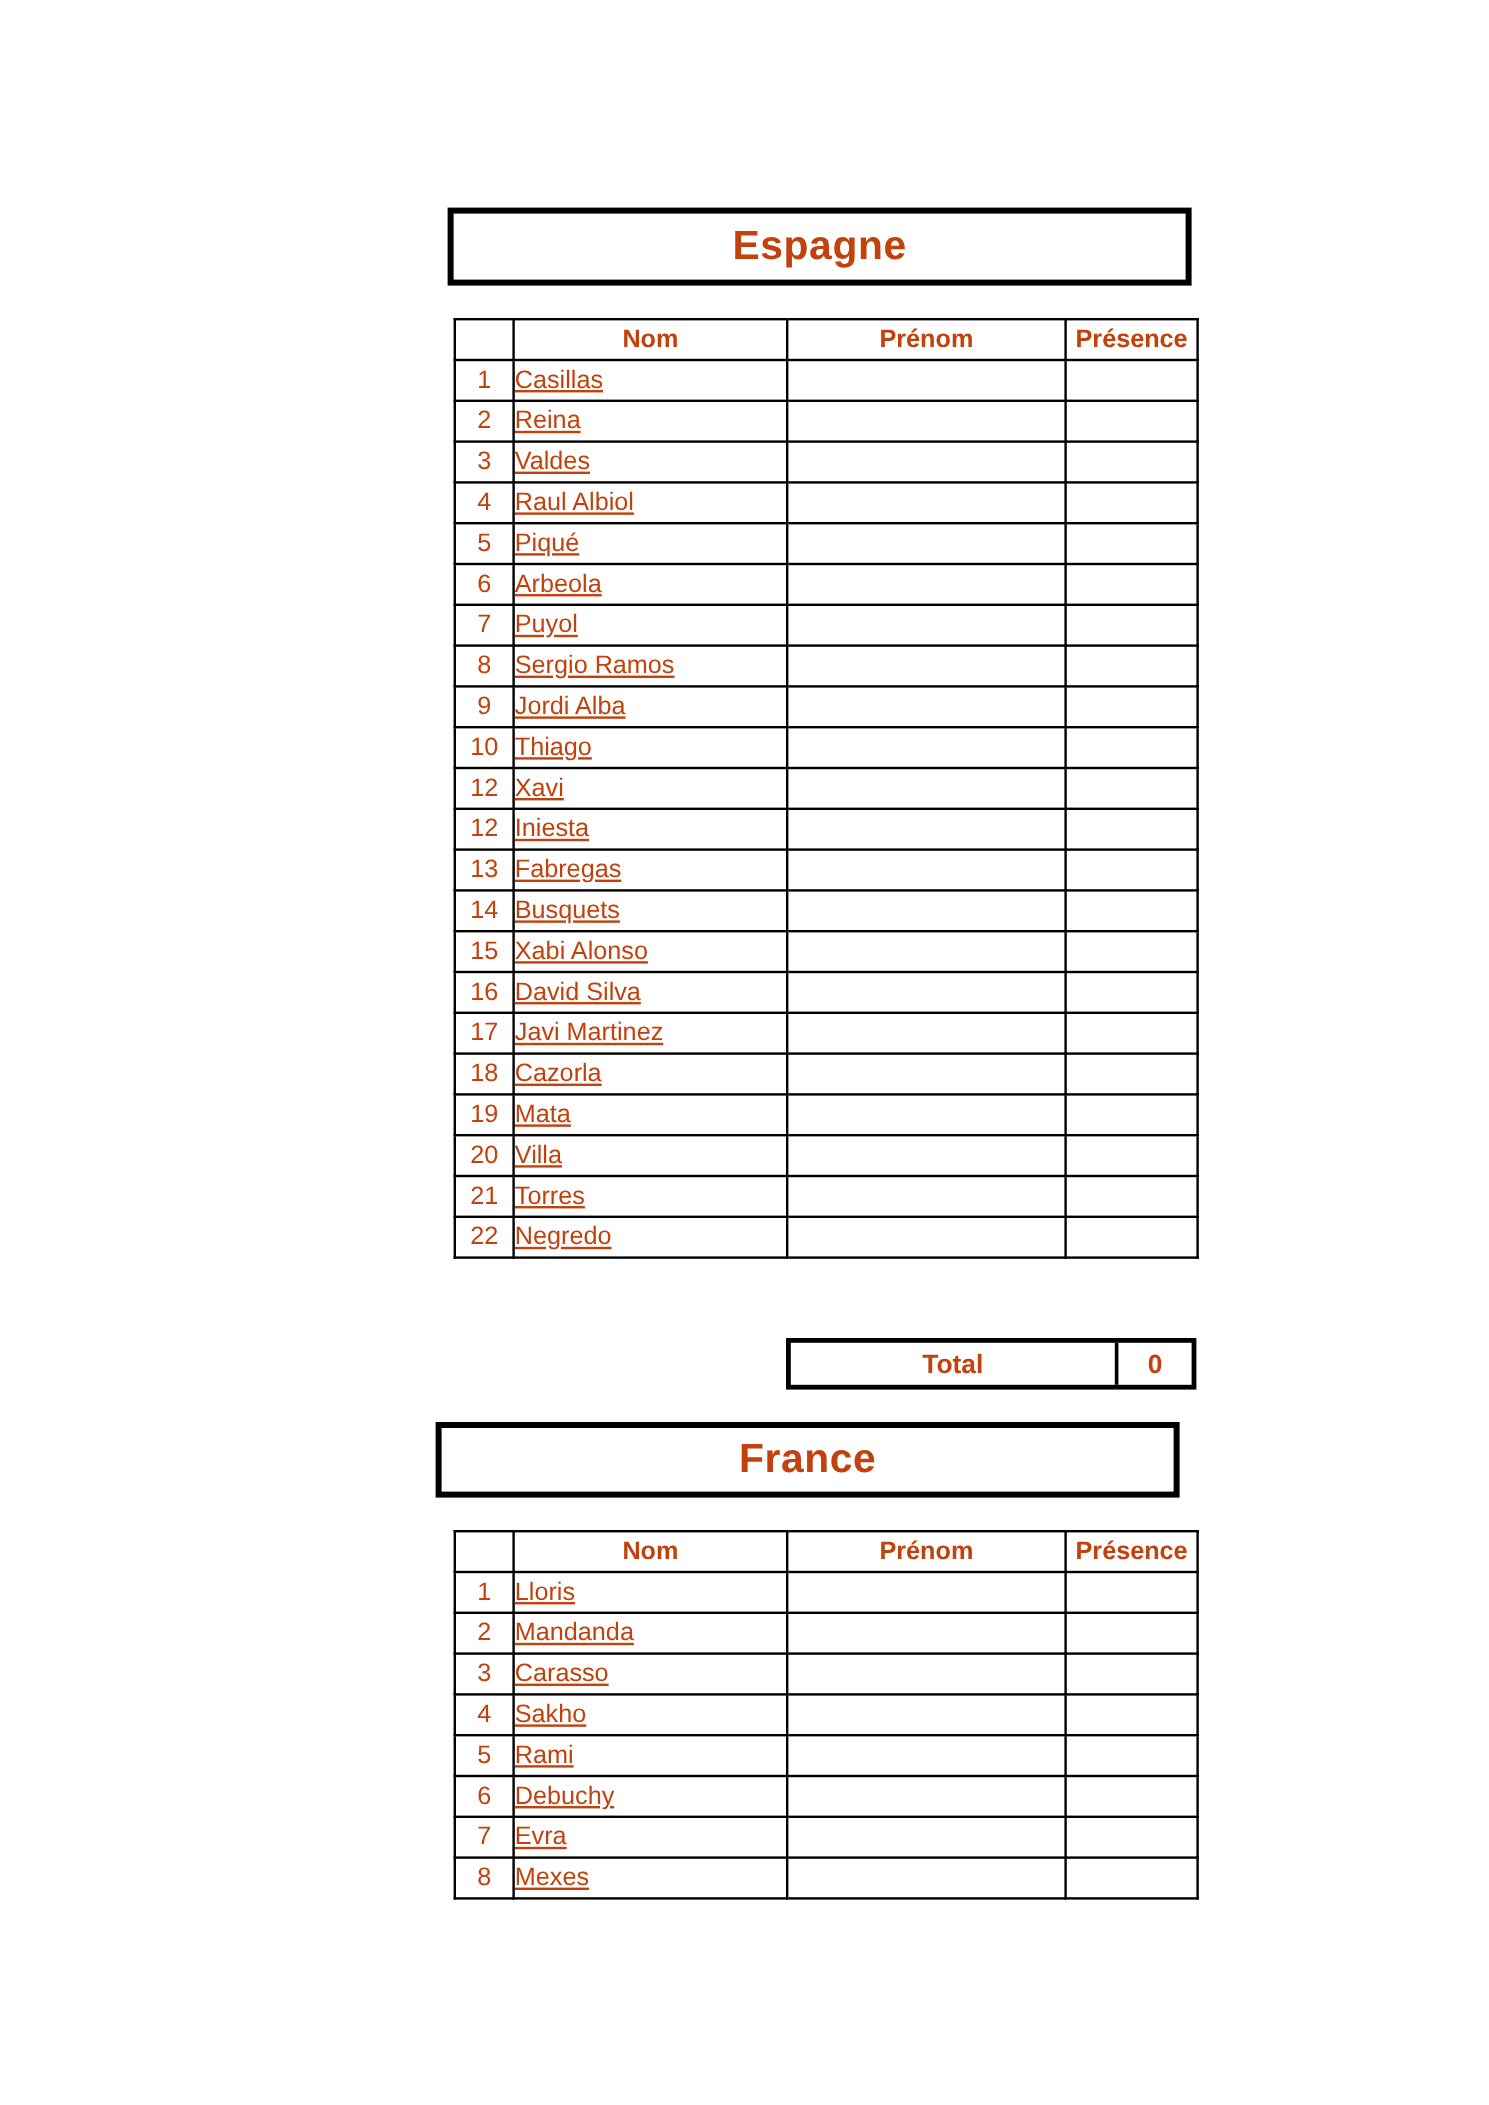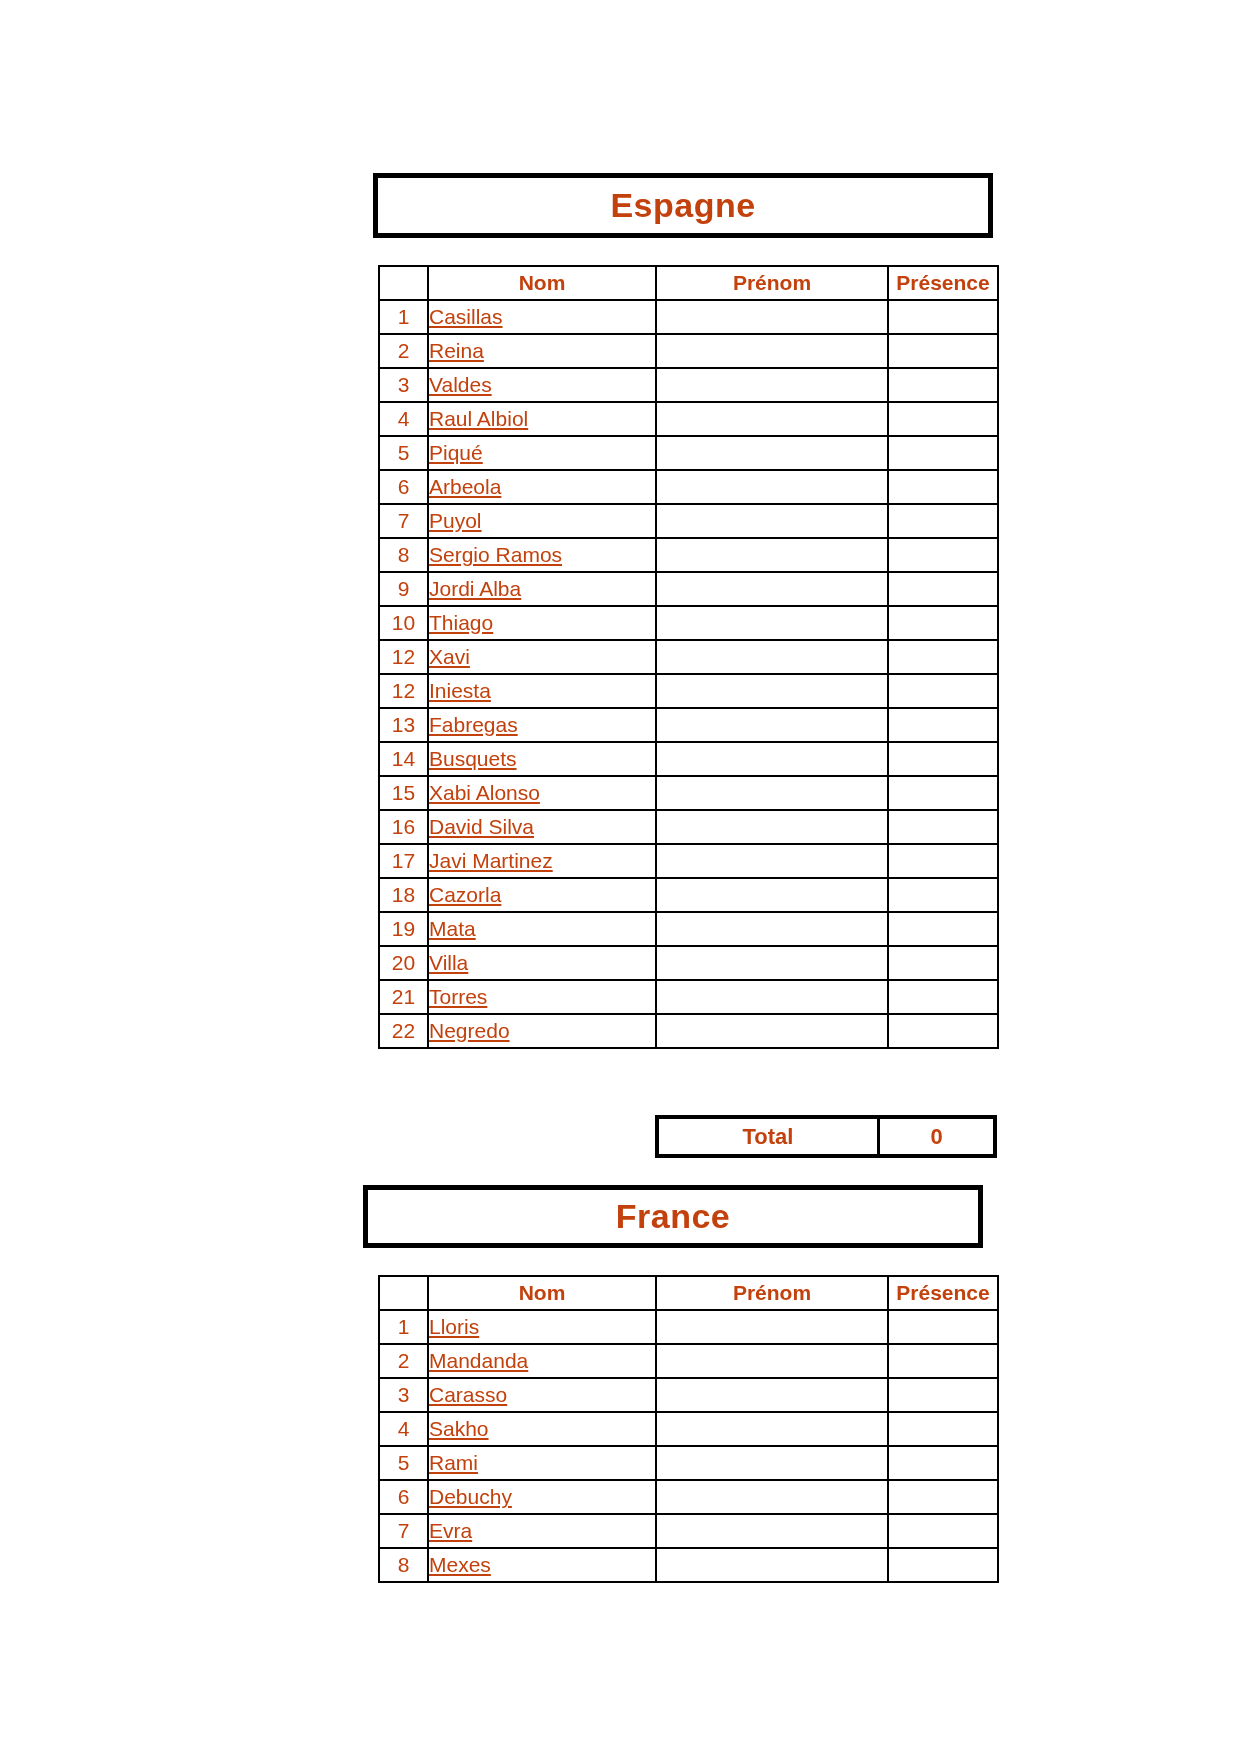--- a/index.html
+++ b/index.html
@@ -74,21 +74,21 @@
     top: 1115px;
     width: 342px;
     height: 43px;
     box-sizing: border-box;
     border: 4px solid #000000;
     display: flex;
     background: #ffffff;
   }
   .total-label {
     box-sizing: border-box;
-    width: 221px;
+    width: 273px;
     border-right: 3px solid #000000;
     display: flex;
     align-items: center;
     justify-content: center;
     font-size: 22px;
     font-weight: bold;
   }
   .total-value {
     flex: 1;
     display: flex;

